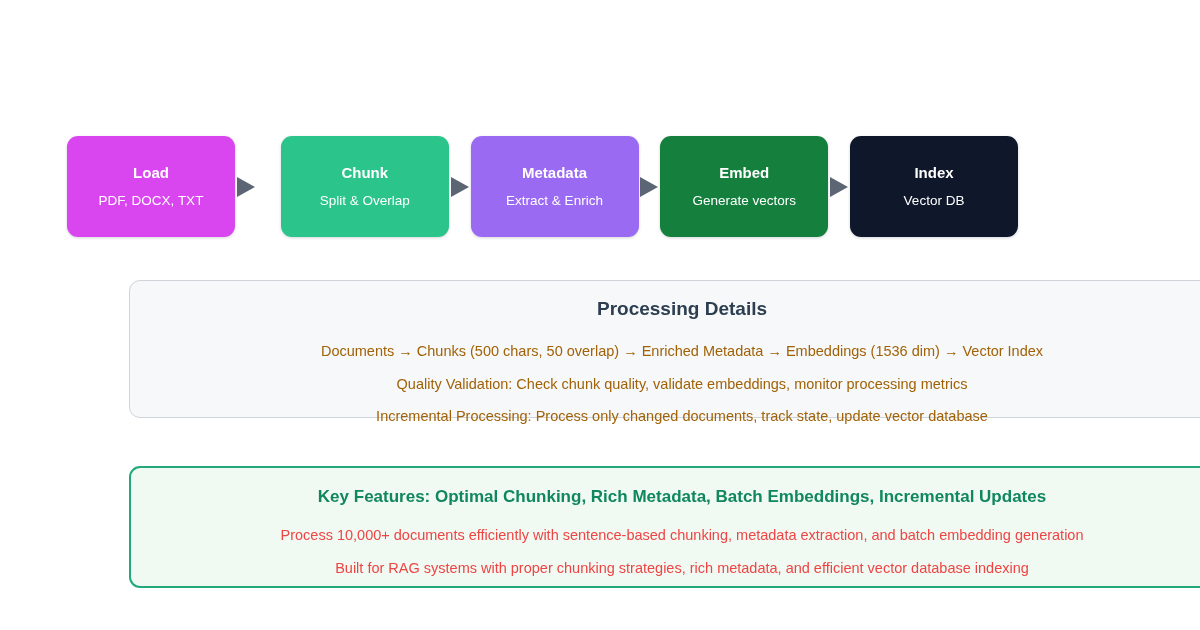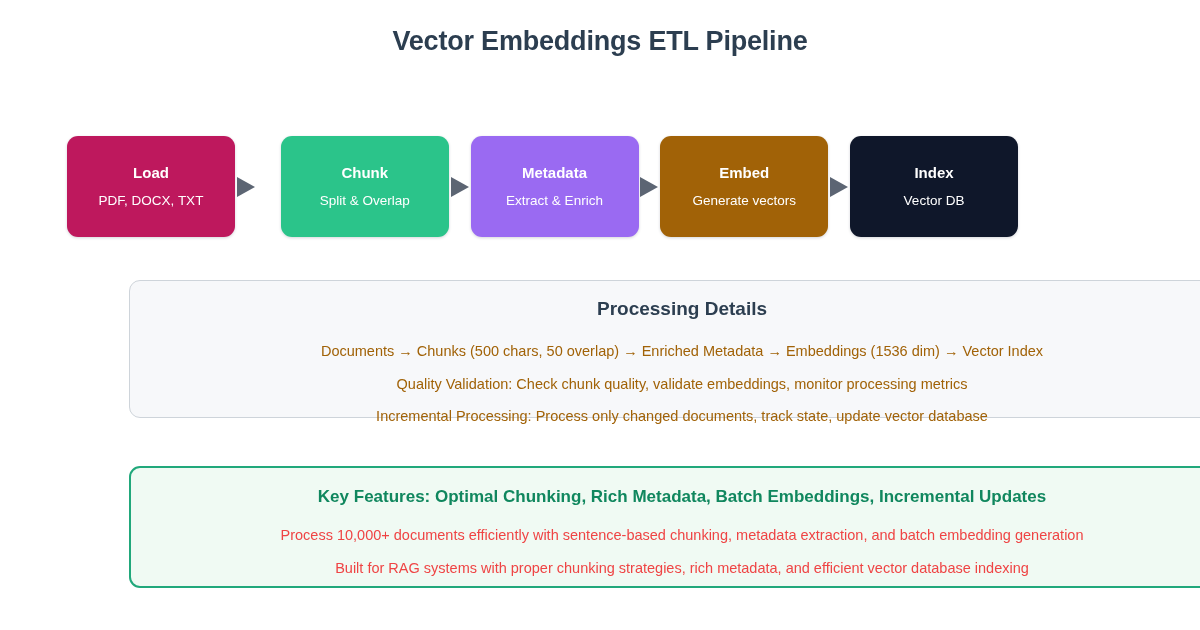--- a/index.html
+++ b/index.html
@@ -150,25 +150,24 @@
     line-height: 1.35;
     margin-bottom: 13px;
   }
   .features-line:last-child { margin-bottom: 0; }
 </style>
 </head>
 <body>
 
 <div id="diagram">
 
-  <div class="page-title">Vector Embeddings ETL Pipeline</div>
 
   <div class="pipeline">
 
-    <div class="stage" style="background: #be185d;">
+    <div class="stage" style="background: #d946ef;">
       <div class="stage-title">Load</div>
       <div class="stage-sub">PDF, DOCX, TXT</div>
     </div>
 
     <div class="connector">
       <span class="shaft" style="background: rgb(92, 101, 115);"></span>
       <span class="head" style="border-left-color: rgb(92, 101, 115);"></span>
     </div>
 
     <div class="stage" style="background: rgb(43, 196, 138); margin-left: 24px;">
@@ -184,21 +183,21 @@
     <div class="stage" style="background: rgb(154, 106, 242);">
       <div class="stage-title">Metadata</div>
       <div class="stage-sub">Extract &amp; Enrich</div>
     </div>
 
     <div class="connector">
       <span class="shaft" style="background: rgb(92, 101, 115);"></span>
       <span class="head" style="border-left-color: rgb(92, 101, 115);"></span>
     </div>
 
-    <div class="stage" style="background: #a16207;">
+    <div class="stage" style="background: #15803d;">
       <div class="stage-title">Embed</div>
       <div class="stage-sub">Generate vectors</div>
     </div>
 
     <div class="connector">
       <span class="shaft" style="background: rgb(92, 101, 115);"></span>
       <span class="head" style="border-left-color: rgb(92, 101, 115);"></span>
     </div>
 
     <div class="stage" style="background: #0f172a;">

